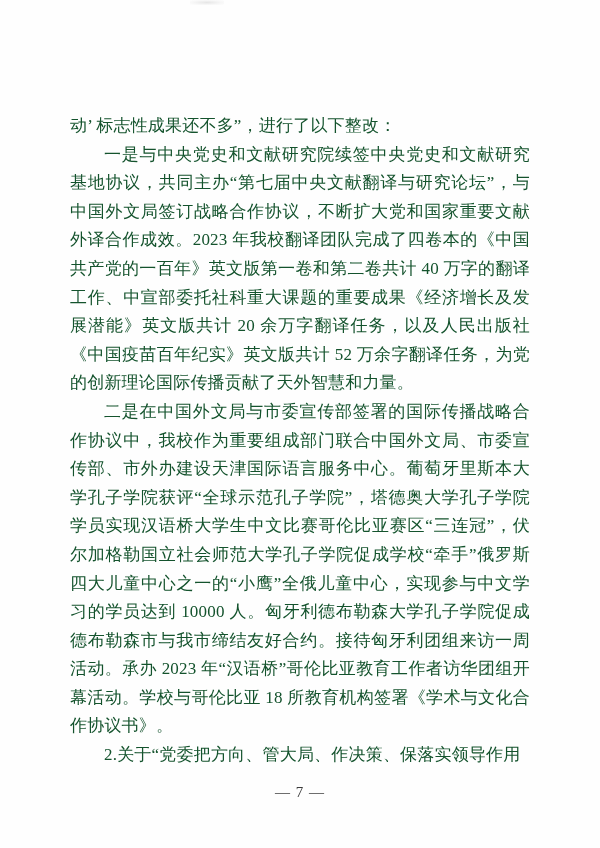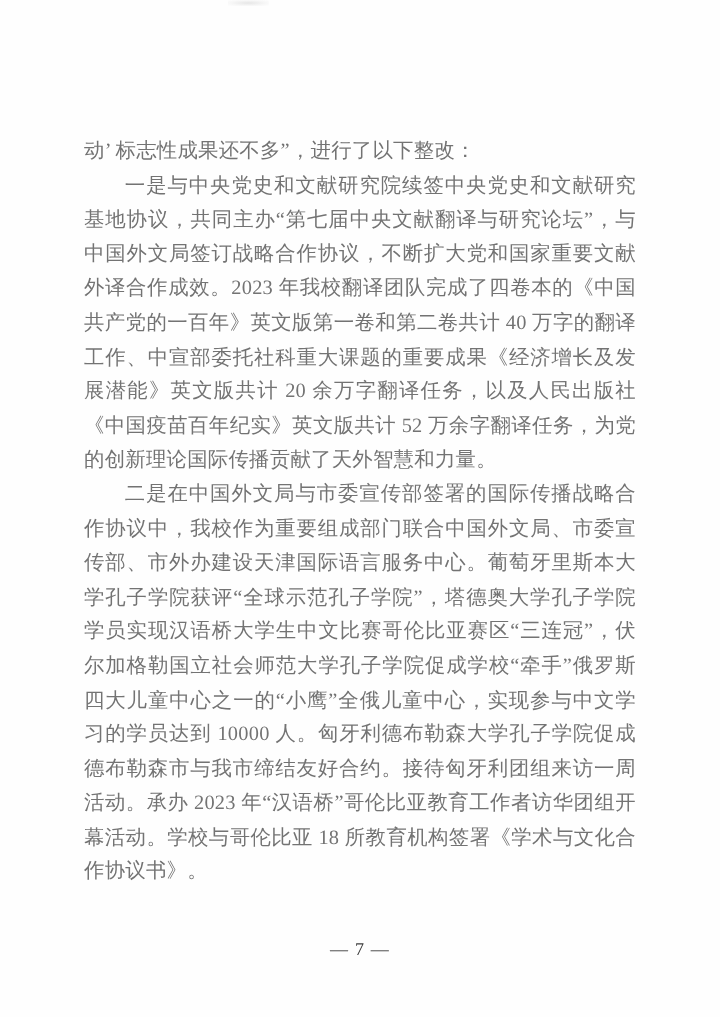--- a/index.html
+++ b/index.html
@@ -27,21 +27,21 @@
     width: 34px;
     height: 5px;
     background: radial-gradient(ellipse at center, #dcdcdc 0%, #f4f4f4 60%, rgba(255,255,255,0) 100%);
     opacity: 0.7;
   }
   .text-block {
     position: absolute;
     left: 70px;
     top: 112px;
     width: 460px;
-    color: #737373;
+    color: #14532d;
     font-size: 17px;
     line-height: 28.6px;
     text-align: justify;
     text-justify: inter-character;
     letter-spacing: 0.2px;
   }
   .para {
     margin: 0;
     padding: 0;
   }
@@ -70,18 +70,19 @@
   <div class="scan-artifact"></div>
 
   <div class="text-block">
 
     <p class="para"><span>动’ 标志性成果还不多”，进行了以下整改：</span></p>
 
     <p class="para indent"><b class="lead">一是</b><span>与中央党史和文献研究院续签中央党史和文献研究基地协议，共同主办“第七届中央文献翻译与研究论坛”，与中国外文局签订战略合作协议，不断扩大党和国家重要文献外译合作成效。2023 年我校翻译团队完成了四卷本的《中国共产党的一百年》英文版第一卷和第二卷共计 40 万字的翻译工作、中宣部委托社科重大课题的重要成果《经济增长及发展潜能》英文版共计 20 余万字翻译任务，以及人民出版社《中国疫苗百年纪实》英文版共计 52 万余字翻译任务，为党的创新理论国际传播贡献了天外智慧和力量。</span></p>
 
     <p class="para indent"><b class="lead">二是</b><span>在中国外文局与市委宣传部签署的国际传播战略合作协议中，我校作为重要组成部门联合中国外文局、市委宣传部、市外办建设天津国际语言服务中心。葡萄牙里斯本大学孔子学院获评“全球示范孔子学院”，塔德奥大学孔子学院学员实现汉语桥大学生中文比赛哥伦比亚赛区“三连冠”，伏尔加格勒国立社会师范大学孔子学院促成学校“牵手”俄罗斯四大儿童中心之一的“小鹰”全俄儿童中心，实现参与中文学习的学员达到 10000 人。匈牙利德布勒森大学孔子学院促成德布勒森市与我市缔结友好合约。接待匈牙利团组来访一周活动。承办 2023 年“汉语桥”哥伦比亚教育工作者访华团组开幕活动。学校与哥伦比亚 18 所教育机构签署《学术与文化合作协议书》。</span></p>
 
+    <p class="para indent"><span>2.关于“党委把方向、管大局、作决策、保落实领导作用</span></p>
 
   </div>
 
   <div class="page-number">— 7 —</div>
 
 </div>
 
 </body></html>

